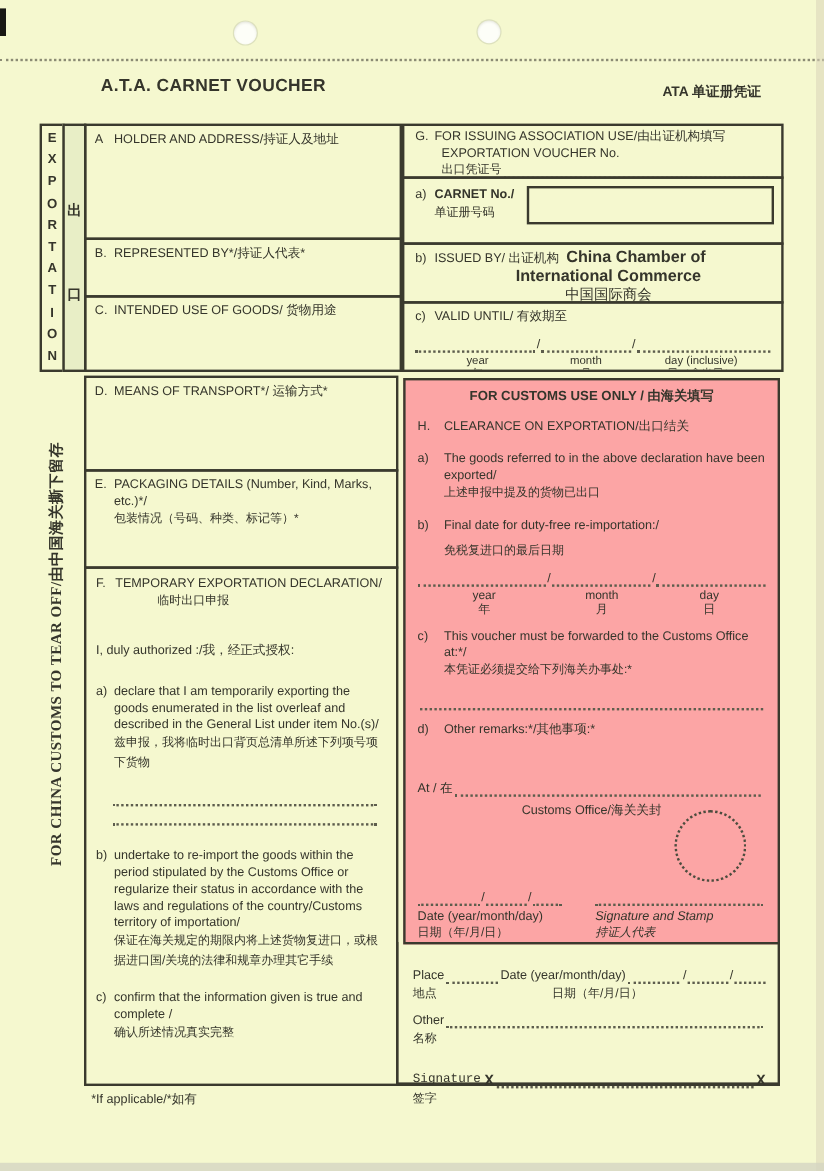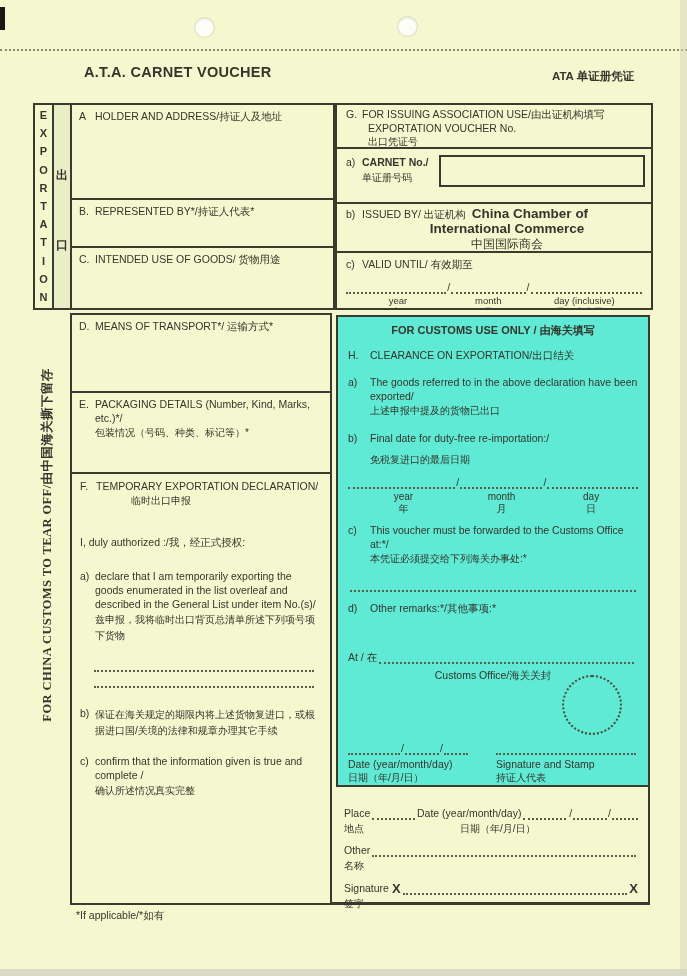--- a/index.html
+++ b/index.html
@@ -41,21 +41,21 @@
   #cn-strip span { position:absolute; left:50%; transform:translateX(-50%);
     font-weight:bold; font-size:12px; }
   #tearoff {
     left:47px; top:545px; width:470px; height:16px;
     transform:translate(-50%,-50%) rotate(-90deg);
     text-align:center; font-family:"Liberation Serif","DejaVu Serif",serif;
     font-weight:bold; font-size:12.5px; letter-spacing:.4px; white-space:nowrap;
   }
   #customs-box {
     left:336px; top:315px; width:314px; height:472px;
-    border:2px solid #3a3a2e; background:#5eead4;
+    border:2px solid #3a3a2e; background:#fca5a5;
     font-size:10.5px; line-height:14px; padding:6px 10px;
   }
   #bottom-block {
     left:330px; top:785px; width:320px; height:120px;
     border-right:2px solid #3a3a2e; border-bottom:3px solid #3a3a2e;
     border-left:2px solid #3a3a2e;
     padding:22px 10px 0 12px; font-size:10.5px; line-height:13px;
   }
   .hole { position:absolute; width:19px; height:19px; border-radius:50%;
     background:#fdfef8; box-shadow:0 0 0 1px #dde1bd, inset 0 1px 2px rgba(90,90,60,.15); }
@@ -207,20 +207,21 @@
     <span class="bd">
       <span>declare that I am temporarily exporting the goods enumerated in the list overleaf and described in the General List under item No.(s)/</span>
       <span class="cn" style="display:block;line-height:16px;margin-top:1px;">兹申报，我将临时出口背页总清单所述下列项号项下货物</span>
     </span>
   </div>
   <div class="dotline" style="margin-top:14px;"></div>
   <div class="dotline" style="margin-top:2px;"></div>
   <div class="para" style="margin-top:18px;">
     <span class="lbl">b)</span>
     <span class="bd">
+      <span>undertake to re-import the goods within the period stipulated by the Customs Office or regularize their status in accordance with the laws and regulations of the country/Customs territory of importation/</span>
       <span class="cn" style="display:block;line-height:16px;margin-top:1px;">保证在海关规定的期限内将上述货物复进口，或根据进口国/关境的法律和规章办理其它手续</span>
     </span>
   </div>
   <div class="para" style="margin-top:15px;">
     <span class="lbl">c)</span>
     <span class="bd">
       <span>confirm that the information given is true and complete /</span>
       <span class="cn" style="display:block;line-height:16px;margin-top:1px;">确认所述情况真实完整</span>
     </span>
   </div>
@@ -298,21 +299,21 @@
       <div class="row">
         <span class="dl" style="width:52px;"></span>
           <span class="sl">/</span>
           <span class="dl" style="width:34px;"></span>
           <span class="sl">/</span>
           <span class="dl" style="width:24px;"></span>
       </div>
       <div style="margin-top:3px;line-height:13px;">Date (year/month/day)</div>
       <div class="cn" style="line-height:13px;">日期（年/月/日）</div>
     </div>
-    <div style="flex:1;margin-left:14px;">
+    <div style="flex:1;margin-left:14px;font-style:italic;">
       <div class="dl" style="height:12px;"></div>
       <div style="margin-top:3px;line-height:13px;">Signature and Stamp</div>
       <div class="cn" style="line-height:13px;">持证人代表</div>
     </div>
   </div>
 </div>
 
 <div class="abs" id="bottom-block">
   <div class="row">
     <span>Place</span>
@@ -326,21 +327,21 @@
   </div>
   <div class="row cn" style="margin-top:2px;">
     <span style="width:116px;flex:none;">地点</span>
     <span>日期（年/月/日）</span>
   </div>
   <div class="row" style="margin-top:9px;">
     <span>Other</span>
     <span class="dl fill"></span>
   </div>
   <div class="cn" style="margin-top:2px;">名称</div>
-  <div class="row" style="margin-top:10px;">
+  <div class="row" style="margin-top:22px;font-family:Liberation Mono, monospace;">
     <span>Signature</span>
     <span class="b" style="font-size:13px;margin-left:3px;">X</span>
     <span class="dl fill"></span>
     <span class="b" style="font-size:13px;">X</span>
   </div>
   <div class="cn" style="margin-top:2px;">签字</div>
 </div>
 
 <div class="abs" style="left:76px;top:909px;font-size:10.5px;">*If applicable/*如有</div>
 

